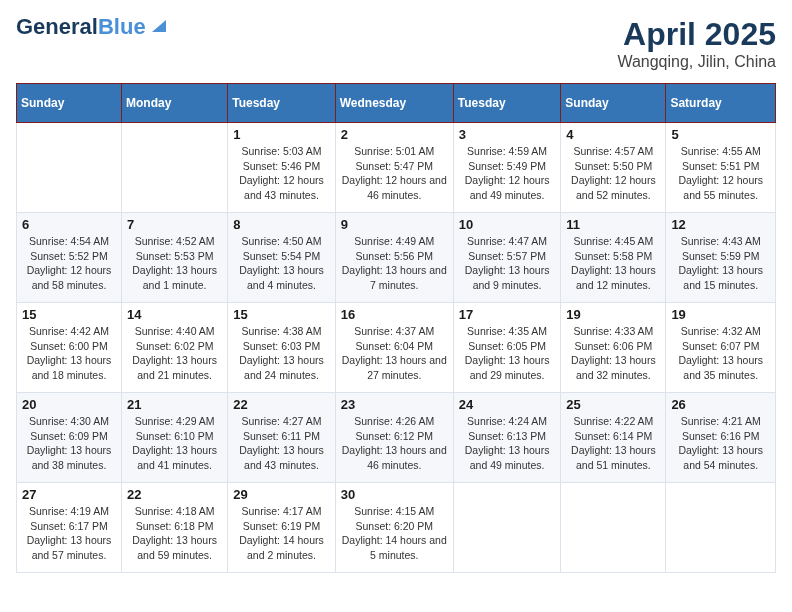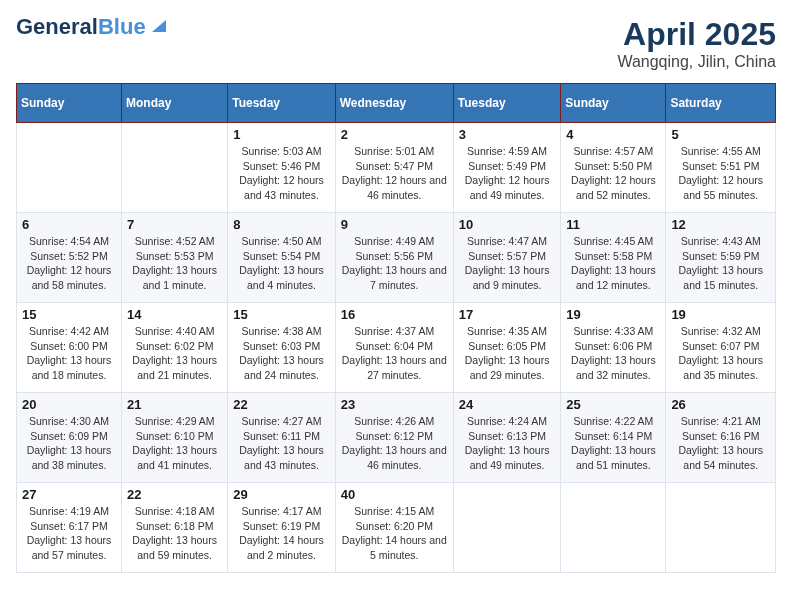--- a/index.html
+++ b/index.html
@@ -238,21 +238,21 @@
         </td>
         <td>
           <span class="day-num">22</span>
           <div class="day-info">Sunrise: 4:18 AM<br>Sunset: 6:18 PM<br>Daylight: 13 hours and 59 minutes.</div>
         </td>
         <td>
           <span class="day-num">29</span>
           <div class="day-info">Sunrise: 4:17 AM<br>Sunset: 6:19 PM<br>Daylight: 14 hours and 2 minutes.</div>
         </td>
         <td>
-          <span class="day-num">40</span>
+          <span class="day-num">30</span>
           <div class="day-info">Sunrise: 4:15 AM<br>Sunset: 6:20 PM<br>Daylight: 14 hours and 5 minutes.</div>
         </td>
         <td></td>
         <td></td>
         <td></td>
       </tr>
     </tbody>
 </table>
 
 </body></html>

